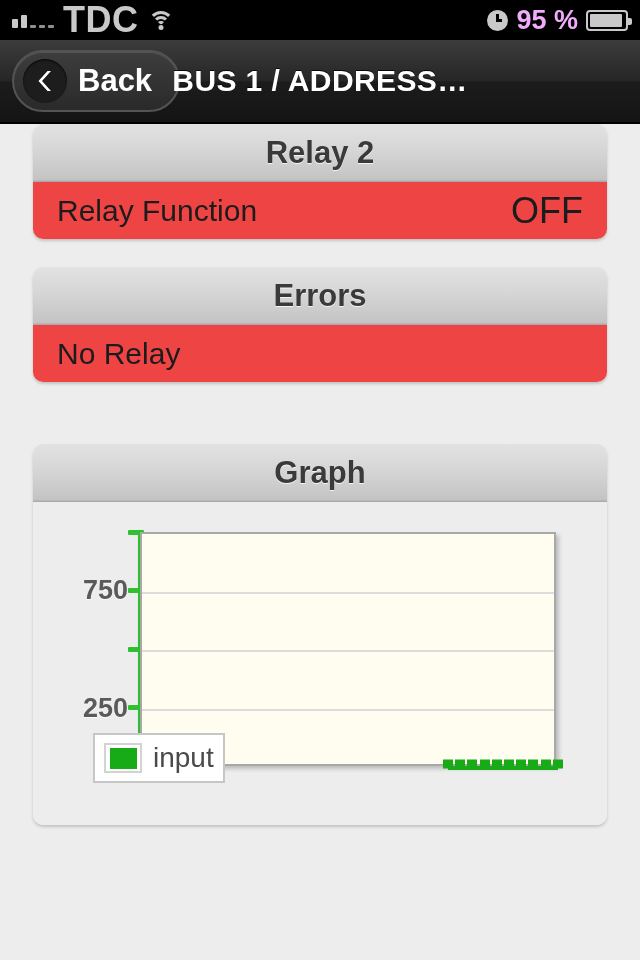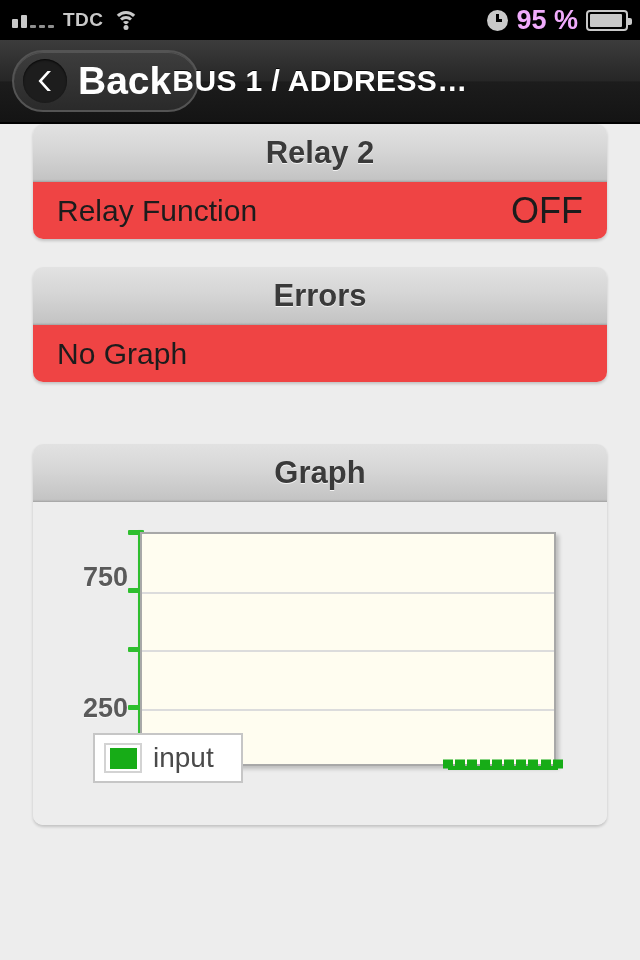--- a/index.html
+++ b/index.html
@@ -16,21 +16,21 @@
     position:absolute; left:0; top:0; width:640px; height:40px;
     background:#000; display:flex; align-items:center;
     padding:0 12px; color:#c9c9c9;
   }
   .sb-left{ display:flex; align-items:center; gap:9px; }
   .sig{ display:flex; align-items:flex-end; gap:3px; height:16px; }
   .sig i{ display:block; width:6px; background:#c9c9c9; border-radius:1px; }
   .sig i:nth-child(1){ height:9px; }
   .sig i:nth-child(2){ height:13px; }
   .sig i.off{ height:3px; background:#8f8f8f; }
-  .carrier{ font-size:19px; font-weight:700; letter-spacing:.5px; color:#c9c9c9; }
+  .carrier{ font-size:36px; font-weight:700; letter-spacing:.5px; color:#c9c9c9; }
   .wifi{ position:relative; width:27px; height:20px; }
   .wifi span{
     position:absolute; left:50%; transform:translateX(-50%);
     border:3px solid #c9c9c9; border-bottom-color:transparent;
     border-left-color:transparent; border-right-color:transparent;
     border-radius:50%;
   }
   .wifi span.a1{ width:26px; height:26px; top:1px; }
   .wifi span.a2{ width:17px; height:17px; top:6px; }
   .wifi span.a3{ width:8px;  height:8px;  top:11px; }
@@ -80,21 +80,21 @@
     border:2px solid #545454; border-radius:31px;
     box-shadow:inset 0 1px 0 rgba(255,255,255,.12);
     cursor:pointer;
   }
   .back-circle{
     width:44px; height:44px; border-radius:50%;
     background:#1d1d1d;
     box-shadow:inset 0 1px 2px rgba(0,0,0,.8);
     display:flex; align-items:center; justify-content:center;
   }
-  .back-label{ font-size:39px; font-weight:700; color:#fff; }
+  .back-label{ font-size:31px; font-weight:700; color:#fff; }
   .navtitle{
     position:absolute; left:0; right:0; text-align:center;
     font-size:30px; font-weight:700; color:#fff; letter-spacing:.4px;
     text-shadow:0 -1px 0 rgba(0,0,0,.8);
     pointer-events:none;
   }
 
   
   .content{
     position:absolute; left:0; top:124px; width:640px; height:836px;
@@ -169,21 +169,21 @@
   }
   .marker{
     position:absolute; width:10px; height:9px; background:#17ac17;
     transform:translate(-50%,-50%);
   }
 
   .legend{
     position:absolute;
     left:60px; bottom:22px;
     background:#fff; border:2px solid #c6c6c6;
-    padding:7px 27px 7px 9px;
+    padding:7px 9px 7px 9px;
     display:flex; align-items:center; gap:11px;
   }
   .legend-swatch-outer{
     width:38px; height:30px; border:2px solid #d3d3d3;
     display:flex; align-items:center; justify-content:center;
     background:#fff;
   }
   .legend-swatch{ width:27px; height:21px; background:#17ac17; }
   .legend-label{ font-size:28px; color:#4a4a4a; }
 </style>
@@ -240,37 +240,37 @@
     </div>
   </div>
 
   <div class="gap-a"></div>
 
   <div class="card">
     <div class="card-header">
       <span class="card-title">Errors</span>
     </div>
     <div class="row">
-      <span class="row-label">No Graph</span>
+      <span class="row-label">No Relay</span>
       <span class="row-value"></span>
     </div>
   </div>
 
   <div class="gap-b"></div>
 
   <div class="card">
     <div class="card-header">
       <span class="card-title">Graph</span>
     </div>
     <div class="chart-body">
       <div class="chart-wrap">
         <div class="ylabels" id="ylabels">
             <div class="ylabel" style="top: 246px;">0</div>
             <div class="ylabel" style="top: 187.5px;">250</div>
-            <div class="ylabel" style="top: 57px; text-align: right;">750</div>
+            <div class="ylabel" style="top: 70px; text-align: right;">750</div>
           </div>
         <div class="yaxis" style="background: rgb(47, 191, 47);"></div>
         <div id="yticks">
             <div class="ytick" style="top: 243.5px; background: rgb(47, 191, 47);"></div>
             <div class="ytick" style="top: 185px; background: rgb(47, 191, 47);"></div>
             <div class="ytick" style="top: 126.5px; background: rgb(47, 191, 47);"></div>
             <div class="ytick" style="top: 68px; background: rgb(47, 191, 47);"></div>
             <div class="ytick" style="top: 9.5px; background: rgb(47, 191, 47);"></div>
           </div>
         <div class="plot" id="plot" style="background: rgb(255, 253, 240);">

